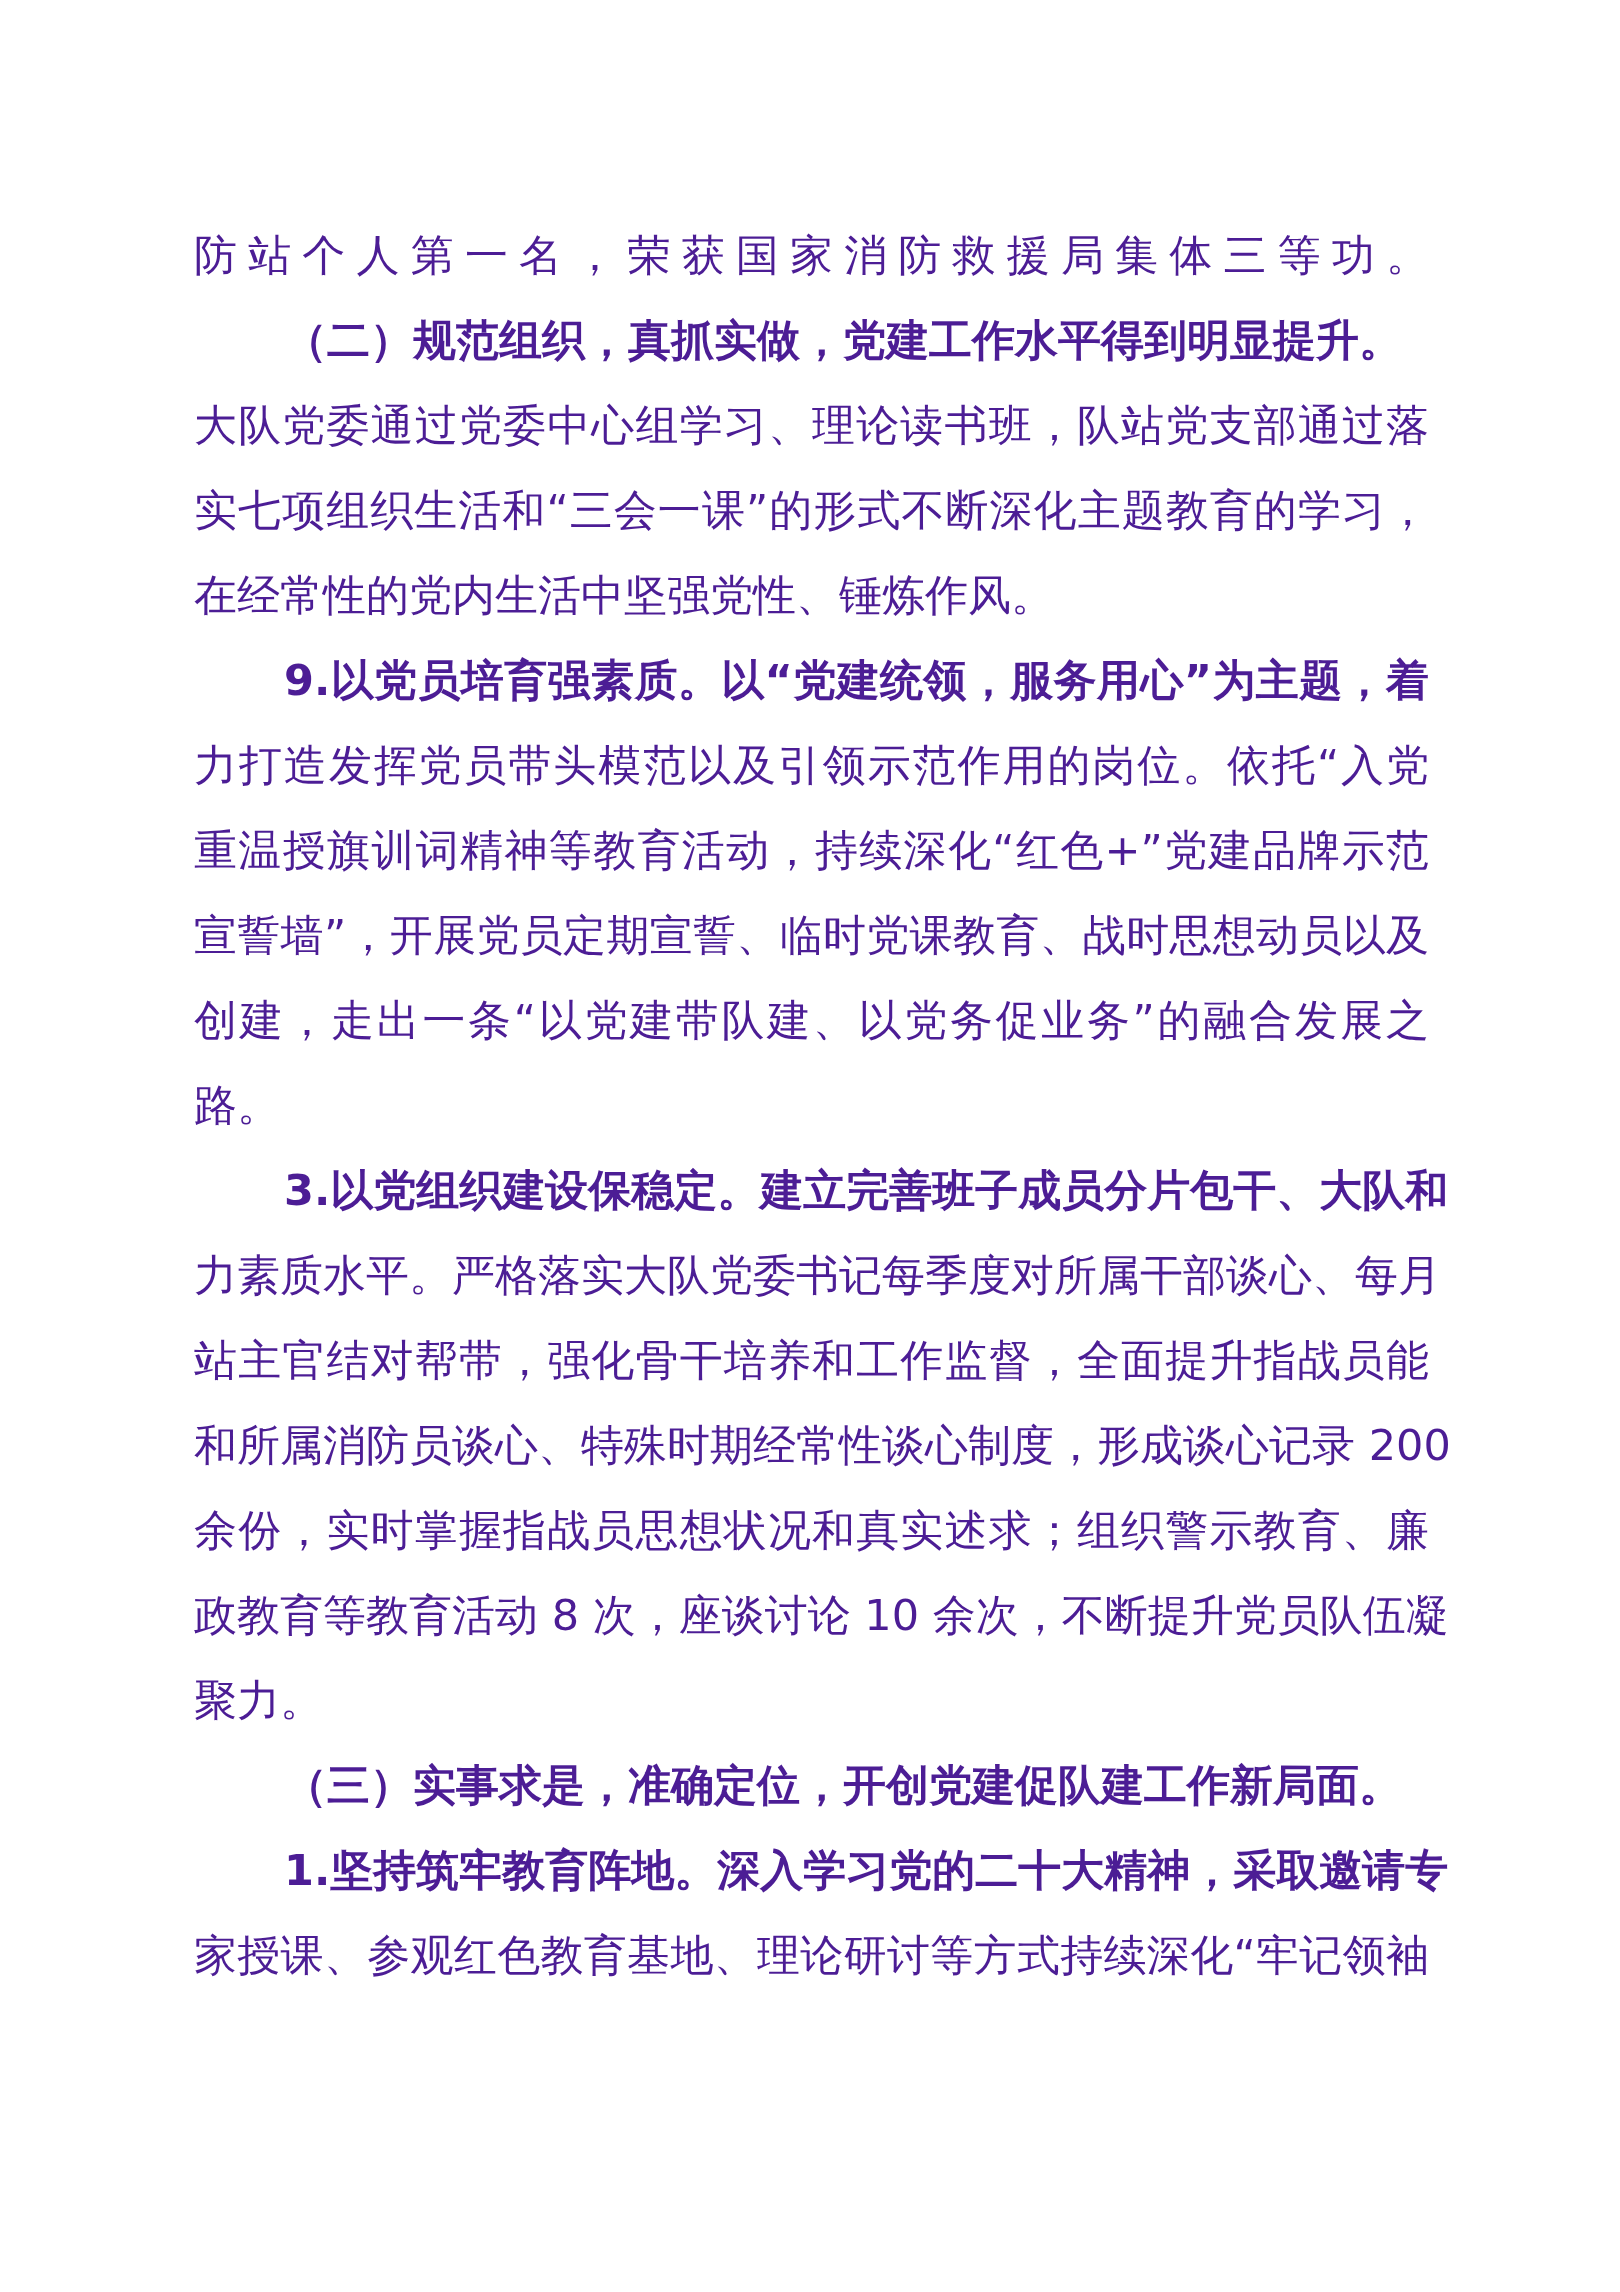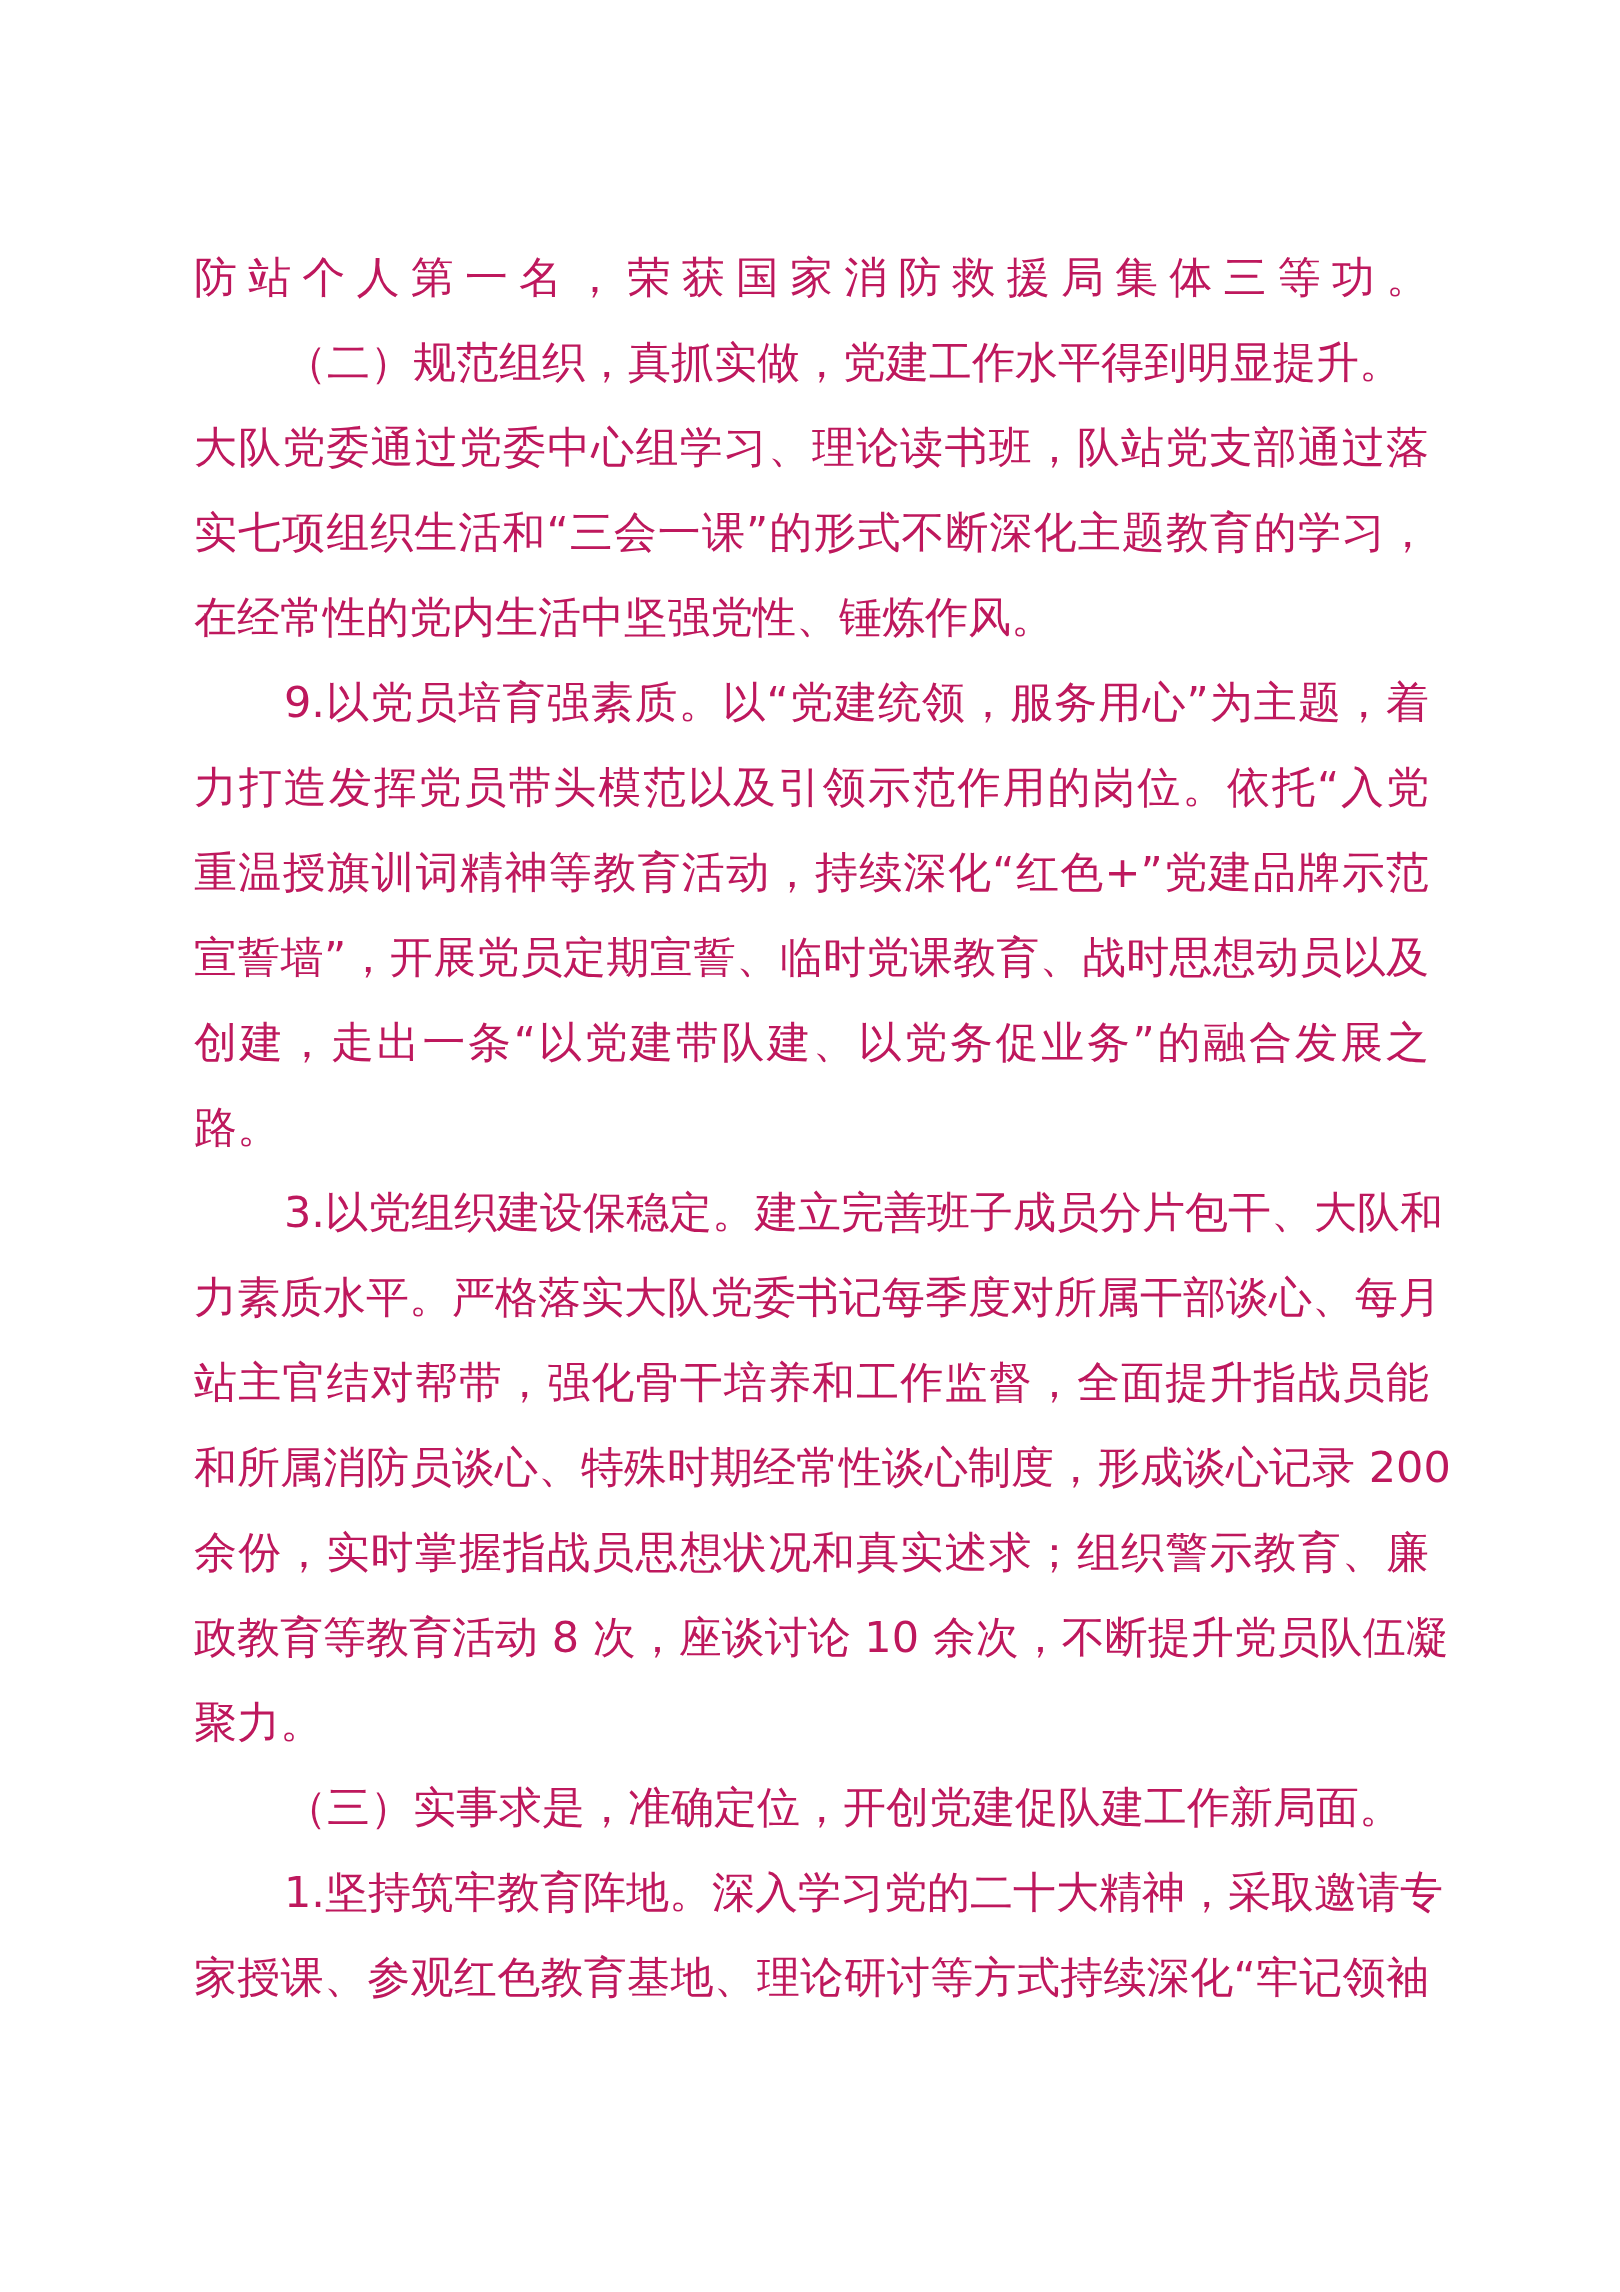--- a/index.html
+++ b/index.html
@@ -1,36 +1,36 @@
 <!DOCTYPE html>
 <html><head>
   <meta charset="utf-8">
   <style>
     html, body { margin: 0; padding: 0; background: #ffffff; }
     body { width: 1620px; height: 2293px; position: relative; overflow: hidden; }
     .page {
       position: absolute;
       left: 194px;
-      top: 235px;
+      top: 213px;
       width: 1235px;
       font-family: "DejaVu Sans", "Liberation Sans", sans-serif;
       font-size: 43px;
       line-height: 85px;
-      color: #be185d;
+      color: #4c1d95;
     }
     .line {
       display: block;
       height: 85px;
       white-space: nowrap;
       text-align: justify;
       text-align-last: justify;
       letter-spacing: 0px;
     }
     .line.last { text-align-last: left; }
-    .indent { padding-left: 90px; }
+    .indent { padding-left: 90px; font-weight: bold; }
   </style>
 </head>
 <body>
 
 <div class="page">
   <span class="line">防站个人第一名，荣获国家消防救援局集体三等功。</span>
   <span class="line indent last">（二）规范组织，真抓实做，党建工作水平得到明显提升。</span>
   <span class="line">大队党委通过党委中心组学习、理论读书班，队站党支部通过落</span>
   <span class="line">实七项组织生活和“三会一课”的形式不断深化主题教育的学习，</span>
   <span class="line last">在经常性的党内生活中坚强党性、锤炼作风。</span>

